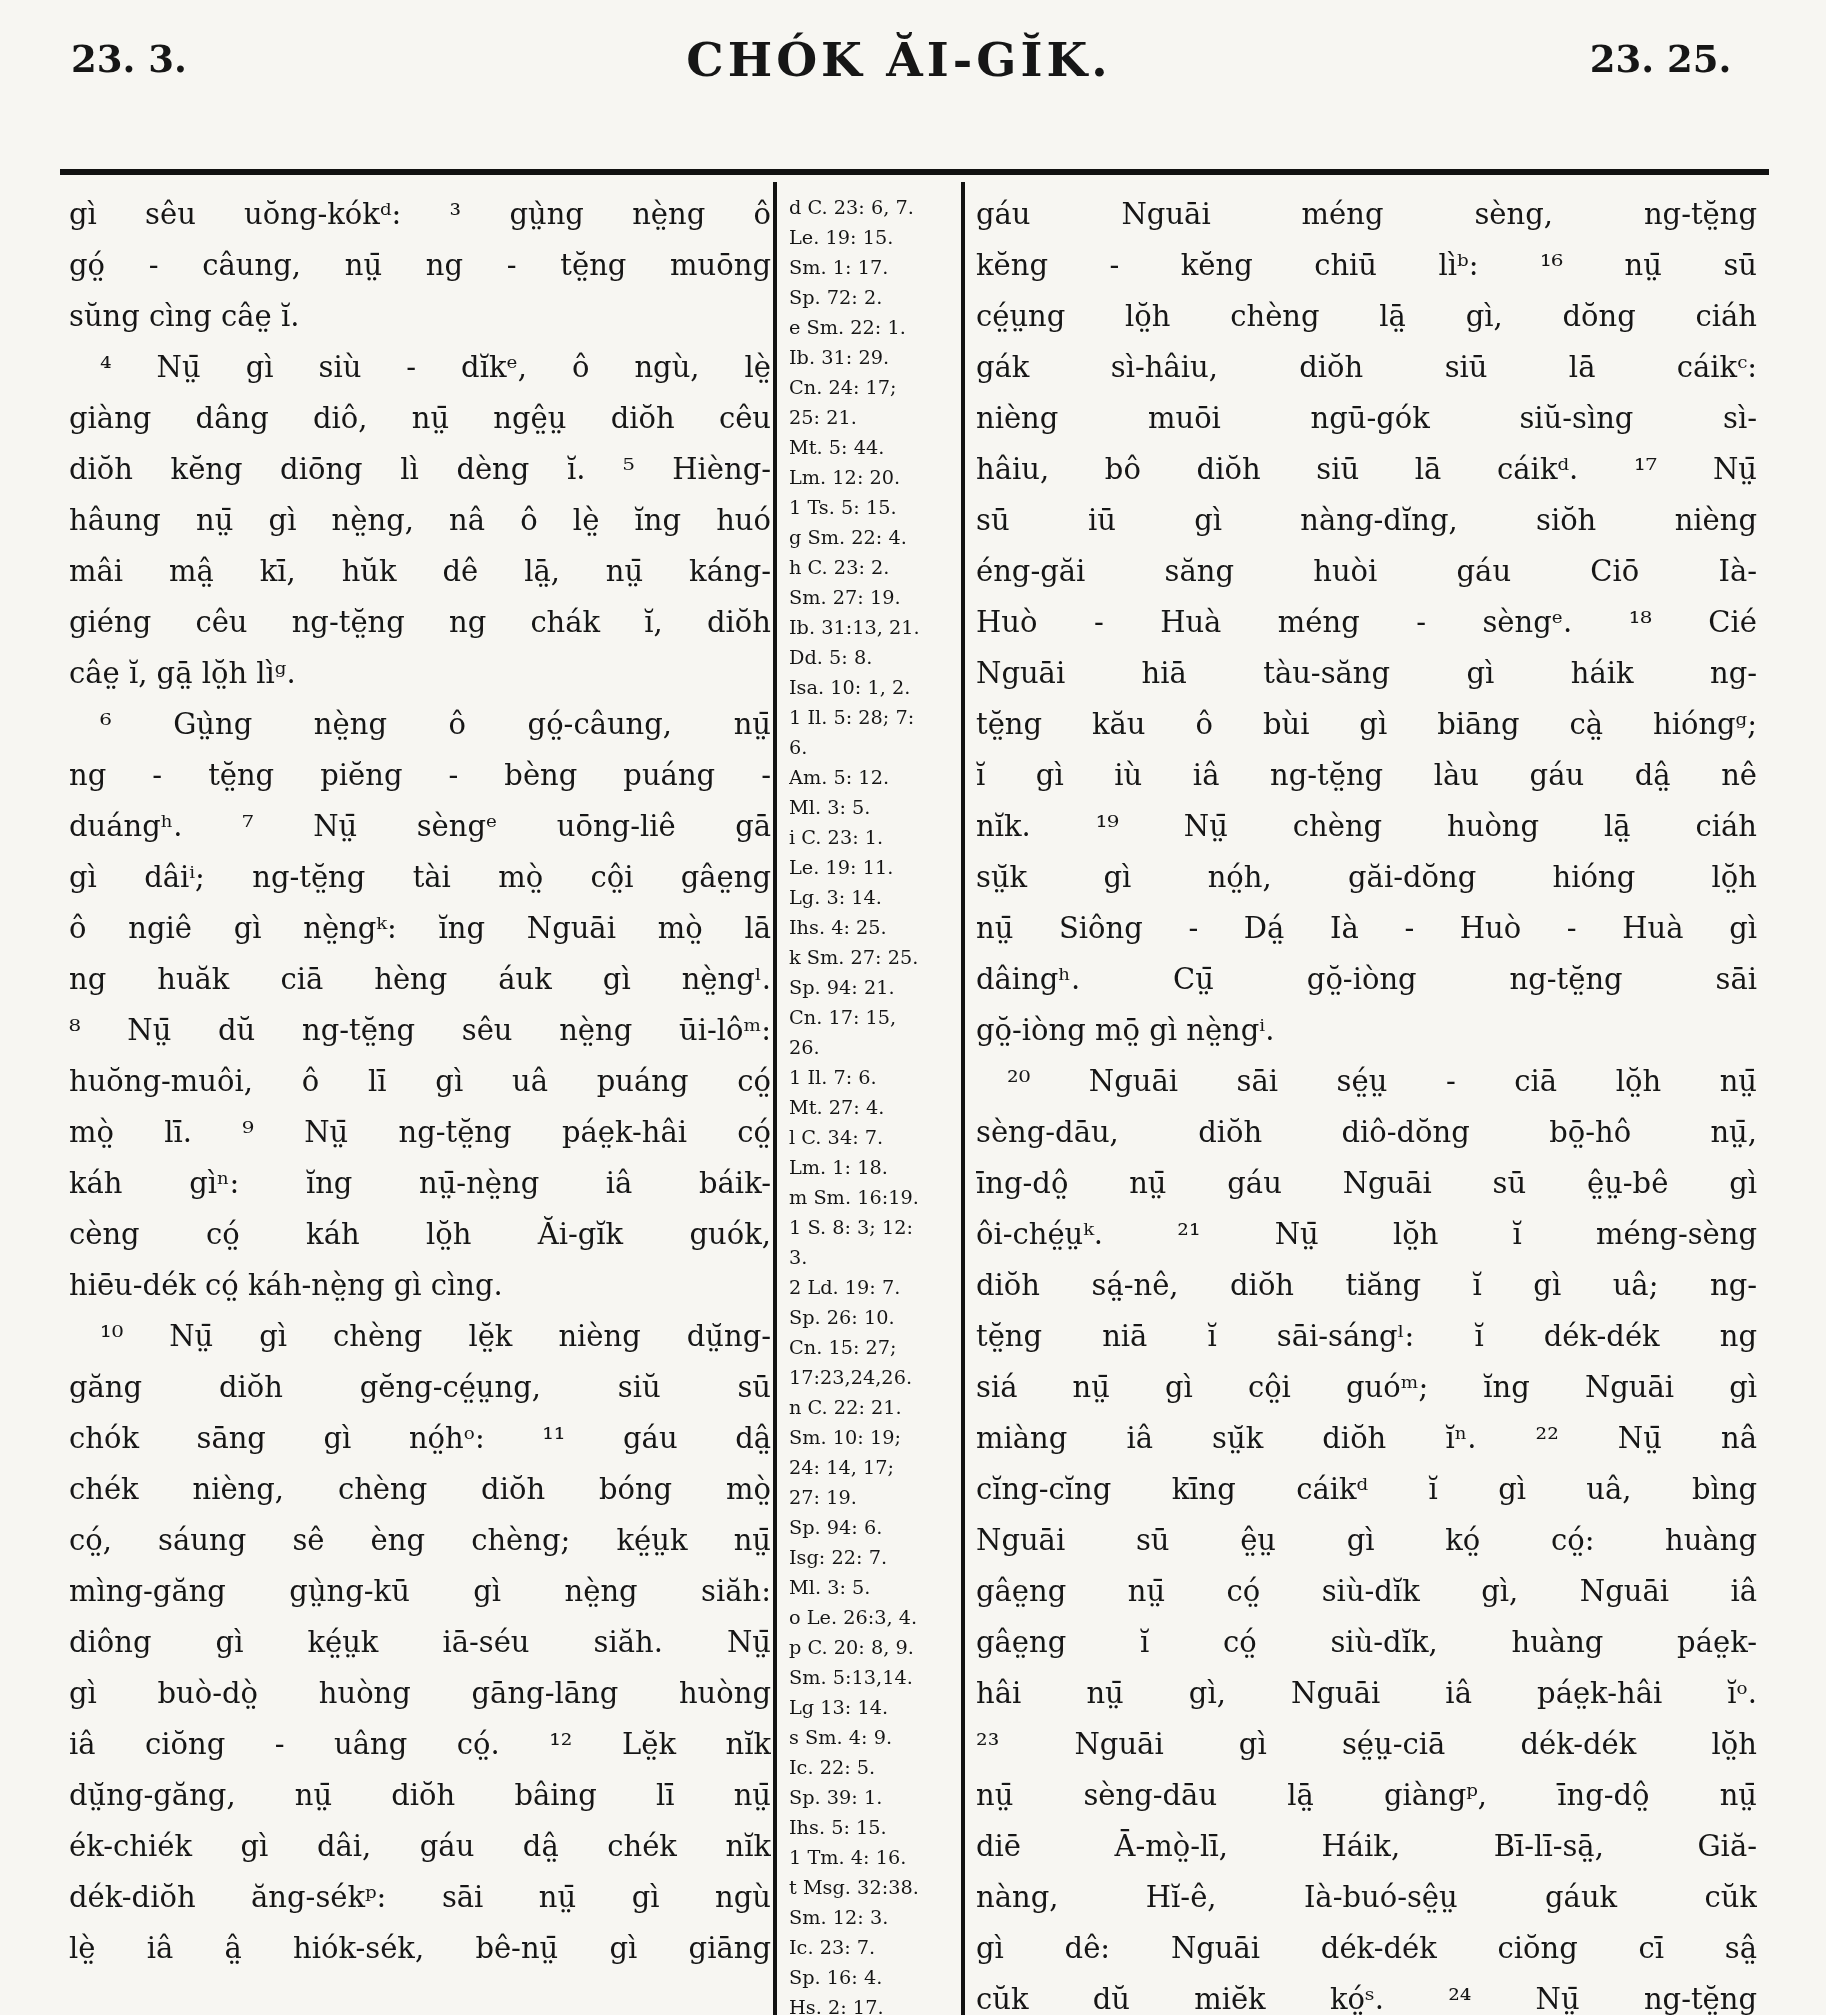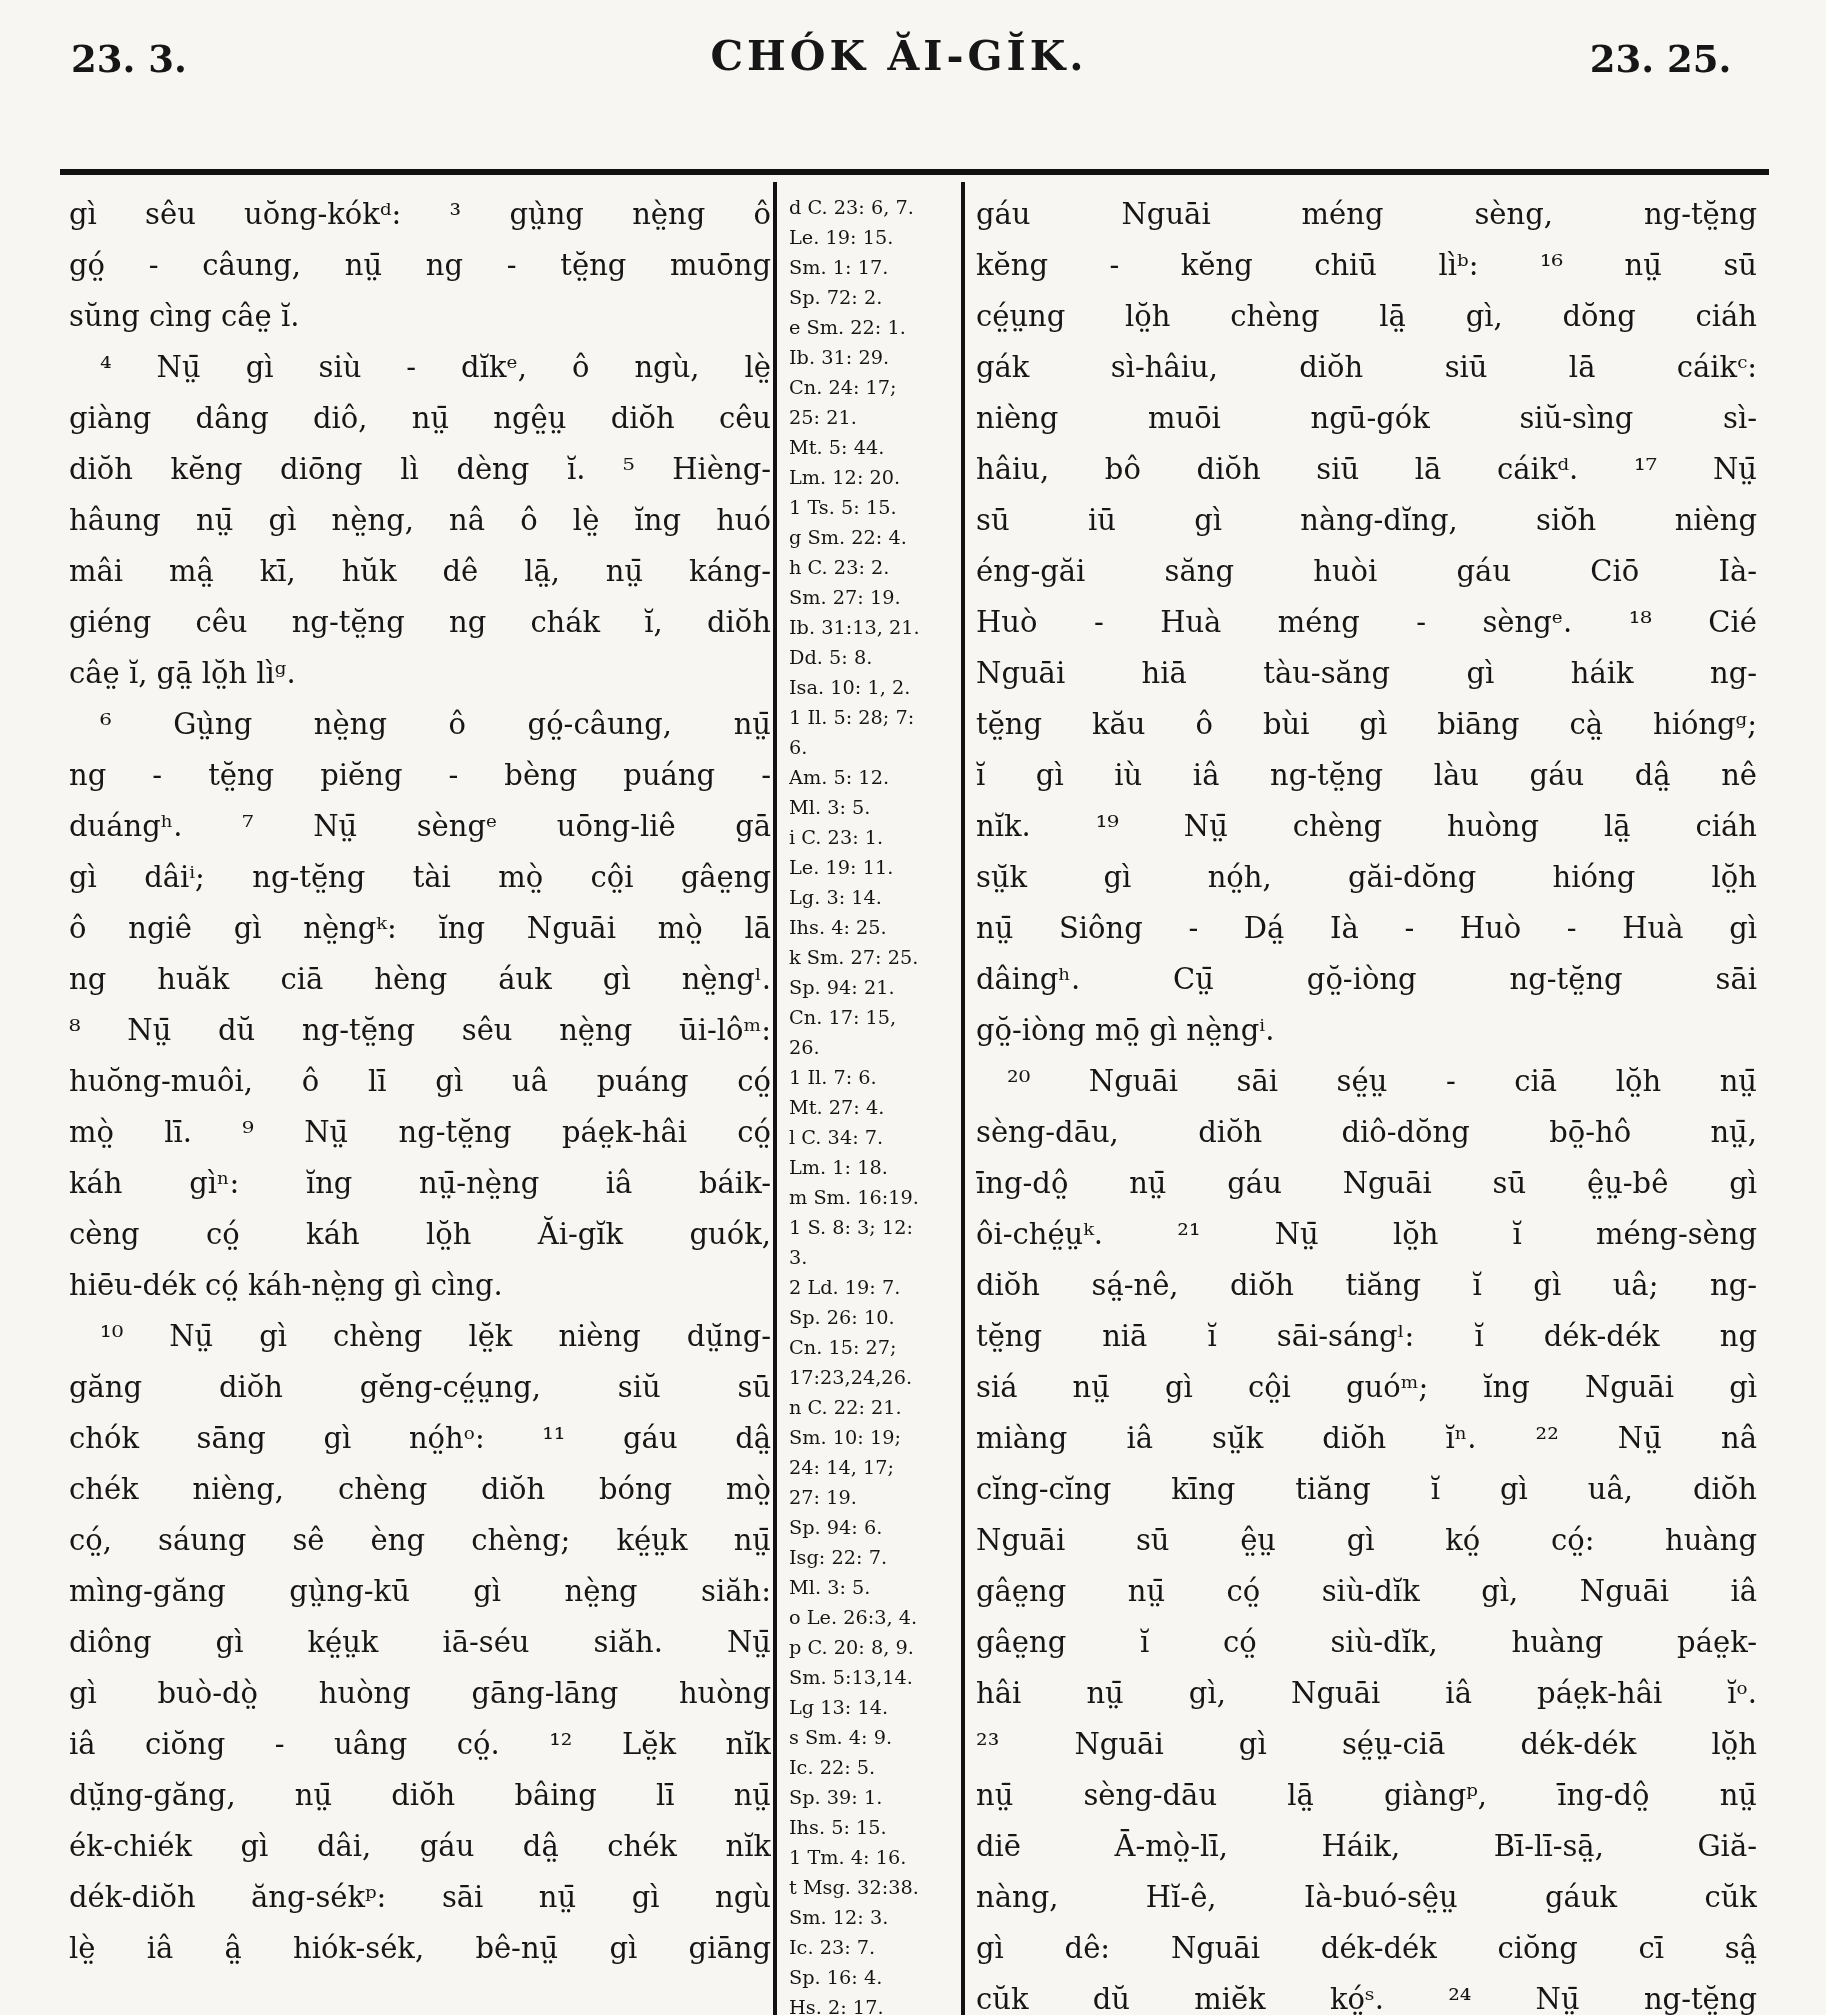--- a/index.html
+++ b/index.html
@@ -7,21 +7,21 @@
     width:1827px;height:2875px;
     background:#f7f6f2;
     font-family:"DejaVu Serif","DejaVu Sans",serif;
     color:#161616;
     position:relative;
     -webkit-font-smoothing:antialiased;
   }
   .abs{position:absolute;}
   .hdr{font-weight:bold;white-space:nowrap;}
   #hdr-left{left:71px;top:37px;font-size:37px;}
-  #hdr-title{left:617px;top:32px;width:564px;text-align:center;font-size:41px;letter-spacing:4px;}
+  #hdr-title{left:617px;top:32px;width:564px;text-align:center;font-size:47px;letter-spacing:4px;}
   #hdr-right{left:1564px;top:37px;width:193px;text-align:center;font-size:37px;}
   .rule{background:#121212;}
   #top-rule{left:60px;top:169px;width:1709px;height:6px;}
   #vrule-a{left:773px;top:182px;width:3.6px;height:2563px;}
   #vrule-b{left:961px;top:182px;width:3.6px;height:2235px;}
   .col{line-height:0;}
   #col-left{left:69px;top:189px;width:702px;font-size:29px;--lh:51px;}
   #col-right{left:976px;top:189px;width:781px;font-size:29px;--lh:51px;}
   #col-refs{left:789px;top:193px;width:166px;font-size:19.3px;--lh:30px;}
   .line{
@@ -163,21 +163,21 @@
     <div class="line j">dâingʰ. Cṳ̄ gŏ̤-iòng ng-tĕ̤ng sāi</div>
     <div class="line">gŏ̤-iòng mō̤ gì nè̤ngⁱ.</div>
     <div class="line j indent">²⁰ Nguāi sāi sé̤ṳ - ciā lŏ̤h nṳ̄</div>
     <div class="line j">sèng-dāu, diŏh diô-dŏng bō̤-hô nṳ̄,</div>
     <div class="line j">īng-dô̤ nṳ̄ gáu Nguāi sū ê̤ṳ-bê gì</div>
     <div class="line j">ôi-ché̤ṳᵏ. ²¹ Nṳ̄ lŏ̤h ĭ méng-sèng</div>
     <div class="line j">diŏh sá̤-nê, diŏh tiăng ĭ gì uâ; ng-</div>
     <div class="line j">tĕ̤ng niā ĭ sāi-sángˡ: ĭ dék-dék ng</div>
     <div class="line j">siá nṳ̄ gì cô̤i guóᵐ; ĭng Nguāi gì</div>
     <div class="line j">miàng iâ sṳ̆k diŏh ĭⁿ. ²² Nṳ̄ nâ</div>
-    <div class="line j">cĭng-cĭng kīng tiăng ĭ gì uâ, diŏh</div>
+    <div class="line j">cĭng-cĭng kīng cáikᵈ ĭ gì uâ, bìng</div>
     <div class="line j">Nguāi sū ê̤ṳ gì kó̤ có̤: huàng</div>
     <div class="line j">gâe̤ng nṳ̄ có̤ siù-dĭk gì, Nguāi iâ</div>
     <div class="line j">gâe̤ng ĭ có̤ siù-dĭk, huàng páe̤k-</div>
     <div class="line j">hâi nṳ̄ gì, Nguāi iâ páe̤k-hâi ĭᵒ.</div>
     <div class="line j">²³ Nguāi gì sé̤ṳ-ciā dék-dék lŏ̤h</div>
     <div class="line j">nṳ̄ sèng-dāu lā̤ giàngᵖ, īng-dô̤ nṳ̄</div>
     <div class="line j">diē Ā-mò̤-lī, Háik, Bī-lī-sā̤, Giă-</div>
     <div class="line j">nàng, Hĭ-ê, Ià-buó-sê̤ṳ gáuk cŭk</div>
     <div class="line j">gì dê: Nguāi dék-dék ciŏng cī sâ̤</div>
     <div class="line j">cŭk dŭ miĕk kó̤ˢ. ²⁴ Nṳ̄ ng-tĕ̤ng</div>

